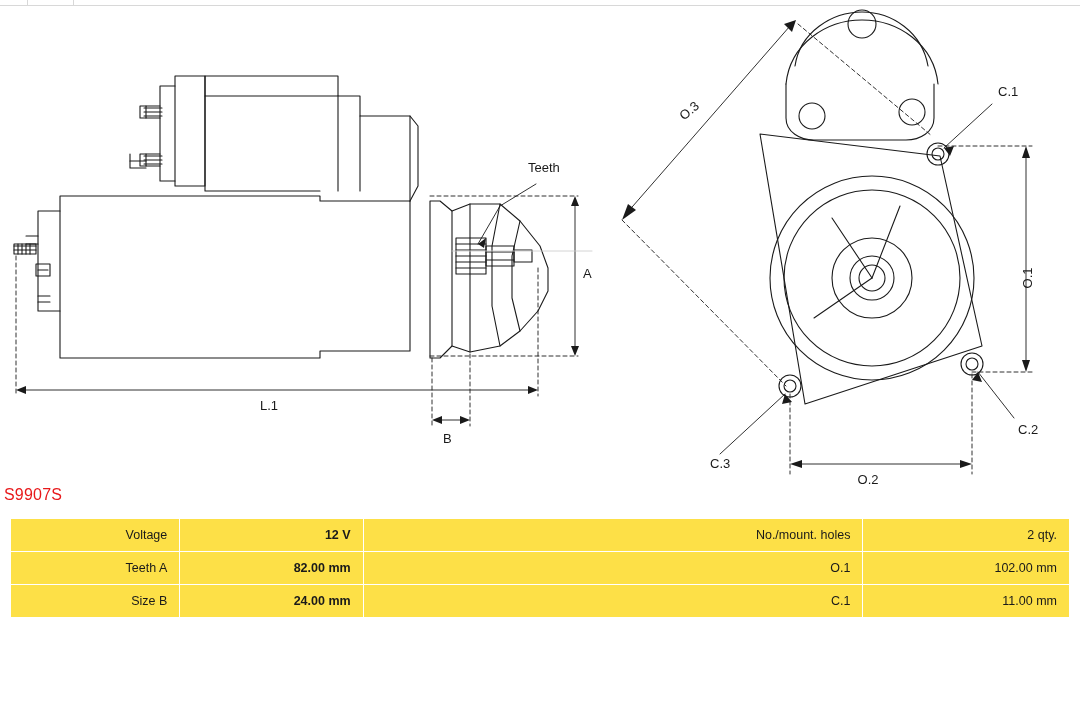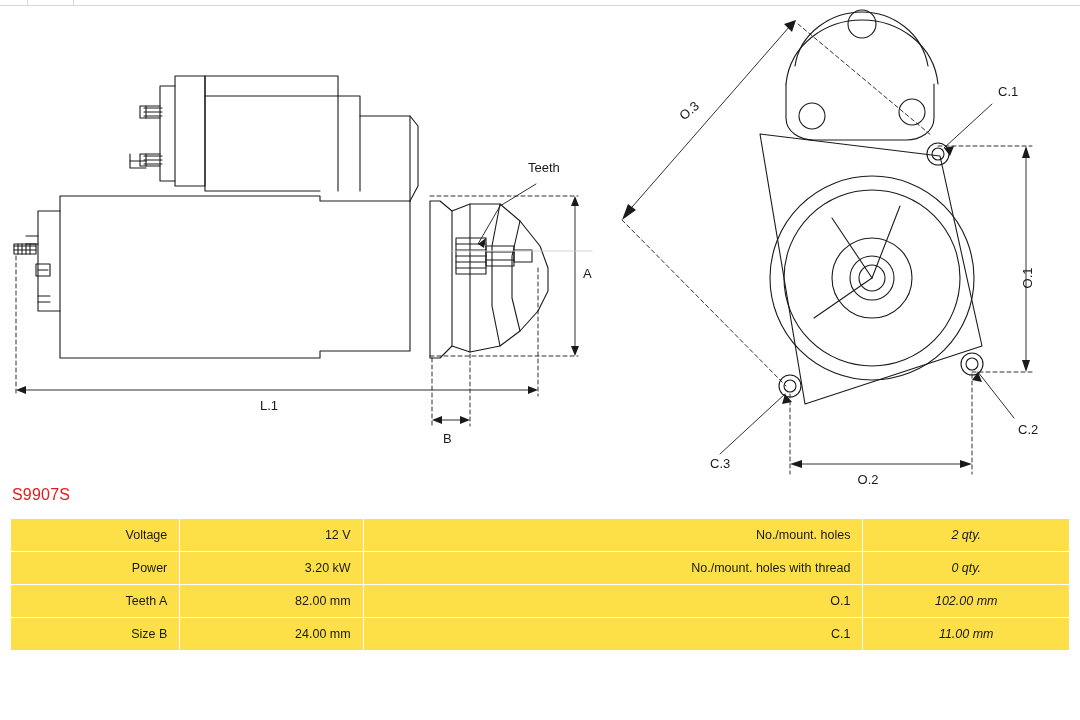--- a/index.html
+++ b/index.html
@@ -35,21 +35,21 @@
     left: 0; top: 6px;
     width: 1080px;
     height: 478px;
   }
   svg.draw { display: block; }
   .drawing-left { position: absolute; left: 0; top: 0; }
   .drawing-right { position: absolute; left: 600px; top: 0; }
 
   .part-code {
     position: absolute;
-    left: 12px;
+    left: 4px;
     top: 486px;
     font-size: 16px;
     color: #e8191b;
     font-family: "Liberation Sans", sans-serif;
     letter-spacing: 0.2px;
   }
 
   table.specs {
     position: absolute;
     left: 10px;
@@ -60,23 +60,23 @@
     color: #1a1a1a;
   }
   table.specs td {
     border: 1px solid #ffffff;
     height: 33px;
     padding: 0 12px;
     background: #fde047;
     white-space: nowrap;
   }
   td.lbl { text-align: right; width: 168px; }
-  td.val { text-align: right; width: 182px; background:#f2f2f2; }
+  td.val { text-align: right; width: 182px; background:#f2f2f2;font-weight:bold; }
   td.lbl2 { text-align: right; width: 496px; }
-  td.val2 { text-align: center; width: 205px; background:#f2f2f2;font-style:italic; }
+  td.val2 { text-align: right; width: 205px; background:#f2f2f2; }
 
   
   text {
     font-family: "Liberation Sans", sans-serif;
     font-size: 13px;
     fill: #1a1a1a;
   }
 </style>
 </head>
 <body>
@@ -227,26 +227,20 @@
 
   <div class="part-code">S9907S</div>
 
   <table class="specs">
     <tbody>
       <tr>
         <td class="lbl">Voltage</td>
         <td class="val">12 V</td>
         <td class="lbl2">No./mount. holes</td>
         <td class="val2">2 qty.</td>
-      </tr>
-      <tr>
-        <td class="lbl">Power</td>
-        <td class="val">3.20 kW</td>
-        <td class="lbl2">No./mount. holes with thread</td>
-        <td class="val2">0 qty.</td>
       </tr>
       <tr>
         <td class="lbl">Teeth A</td>
         <td class="val">82.00 mm</td>
         <td class="lbl2">O.1</td>
         <td class="val2">102.00 mm</td>
       </tr>
       <tr>
         <td class="lbl">Size B</td>
         <td class="val">24.00 mm</td>

